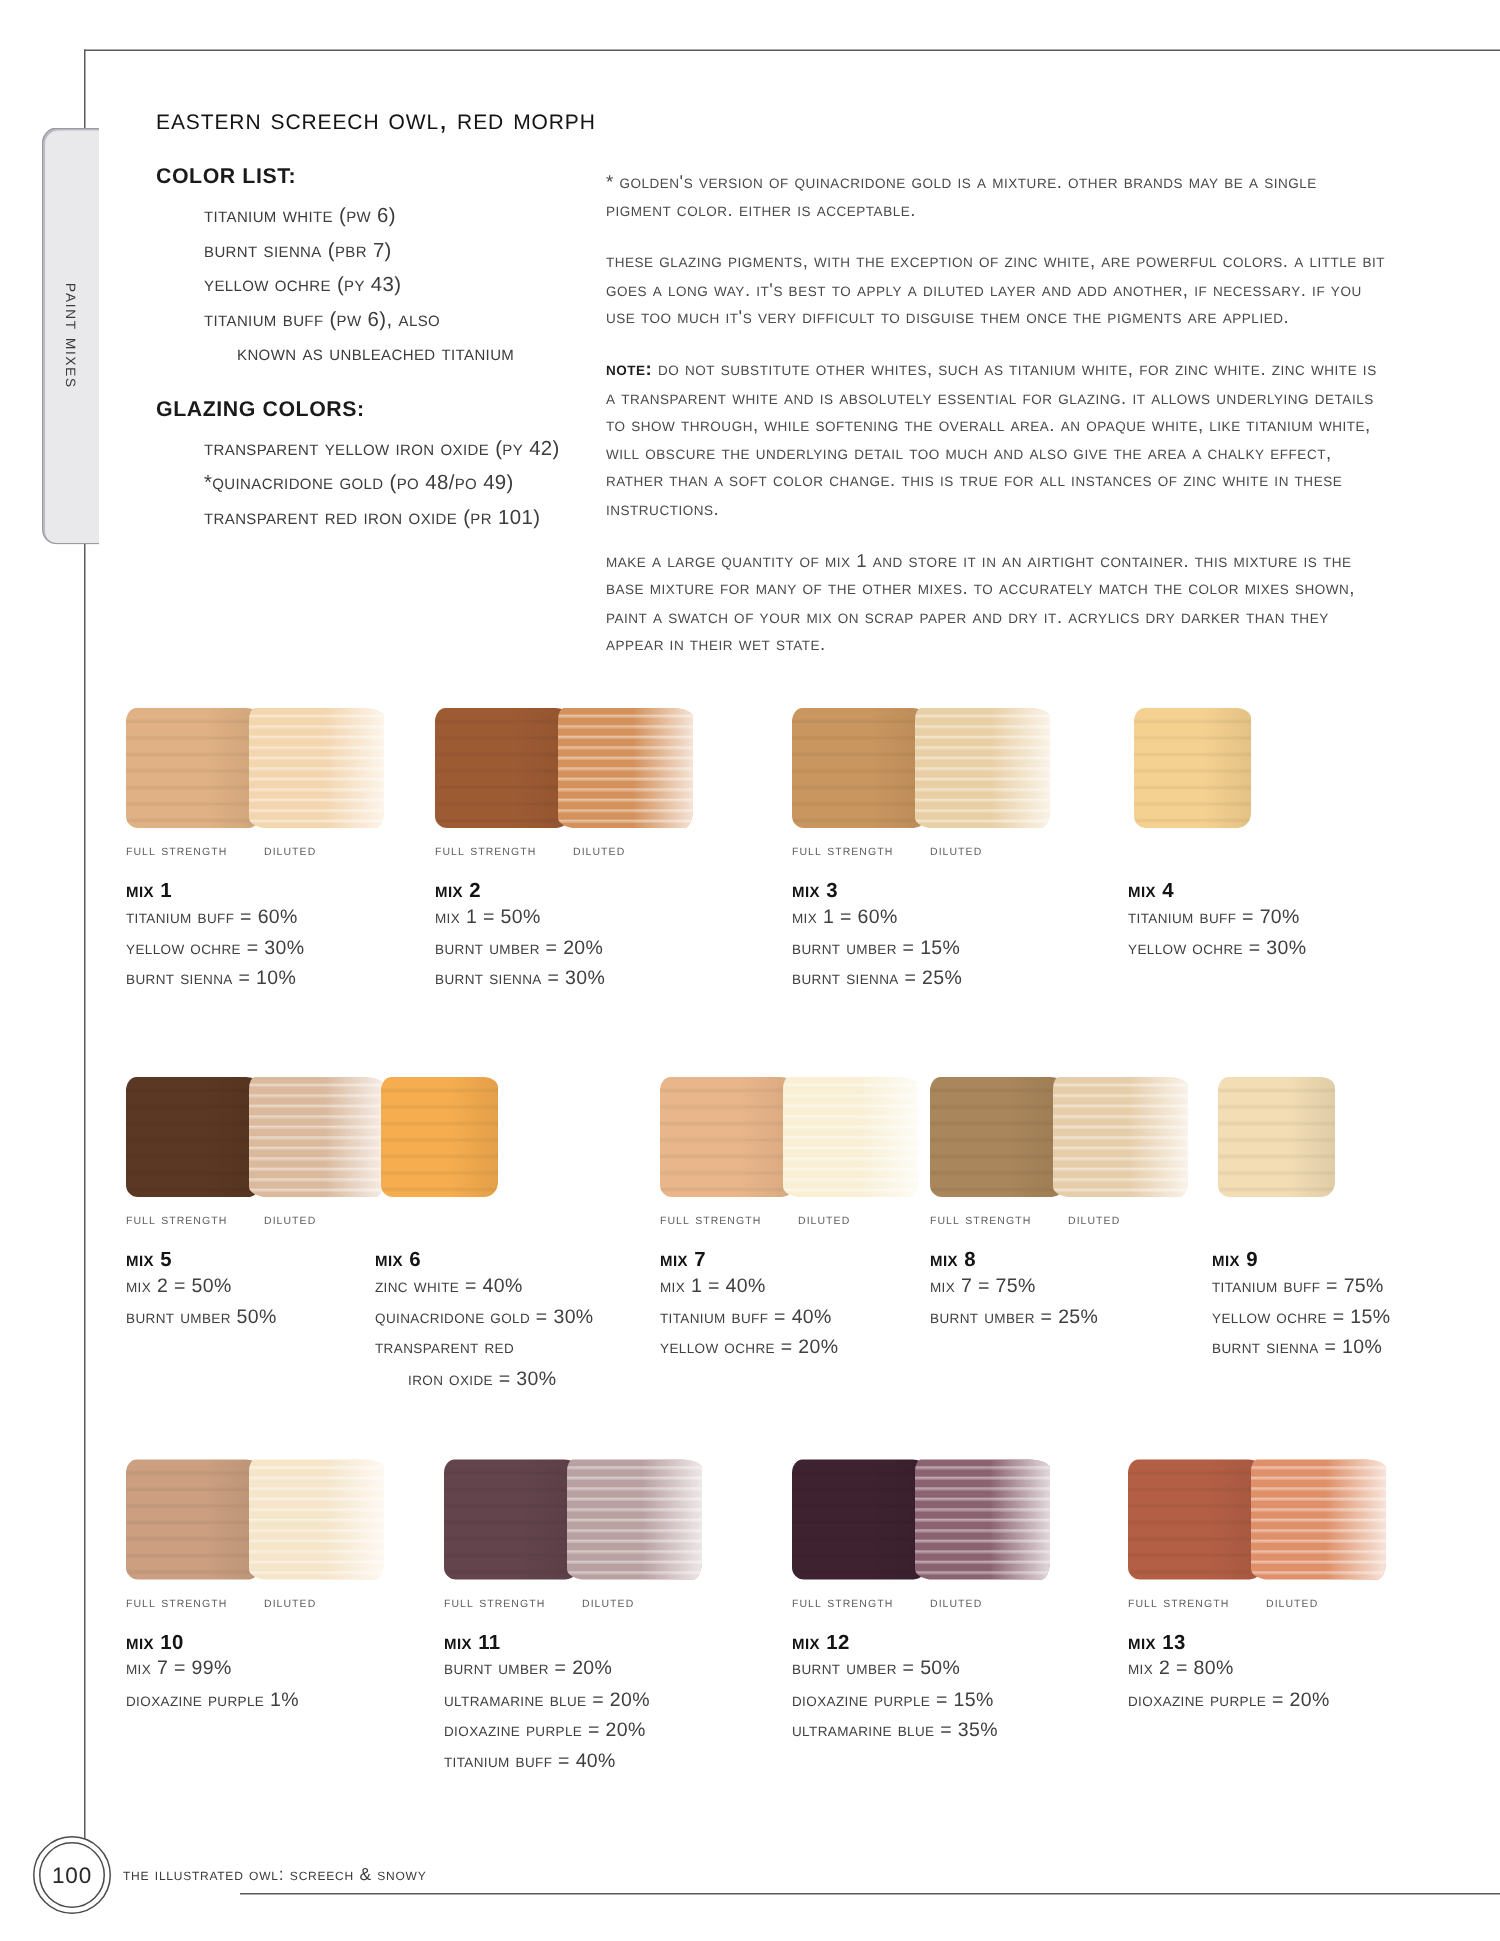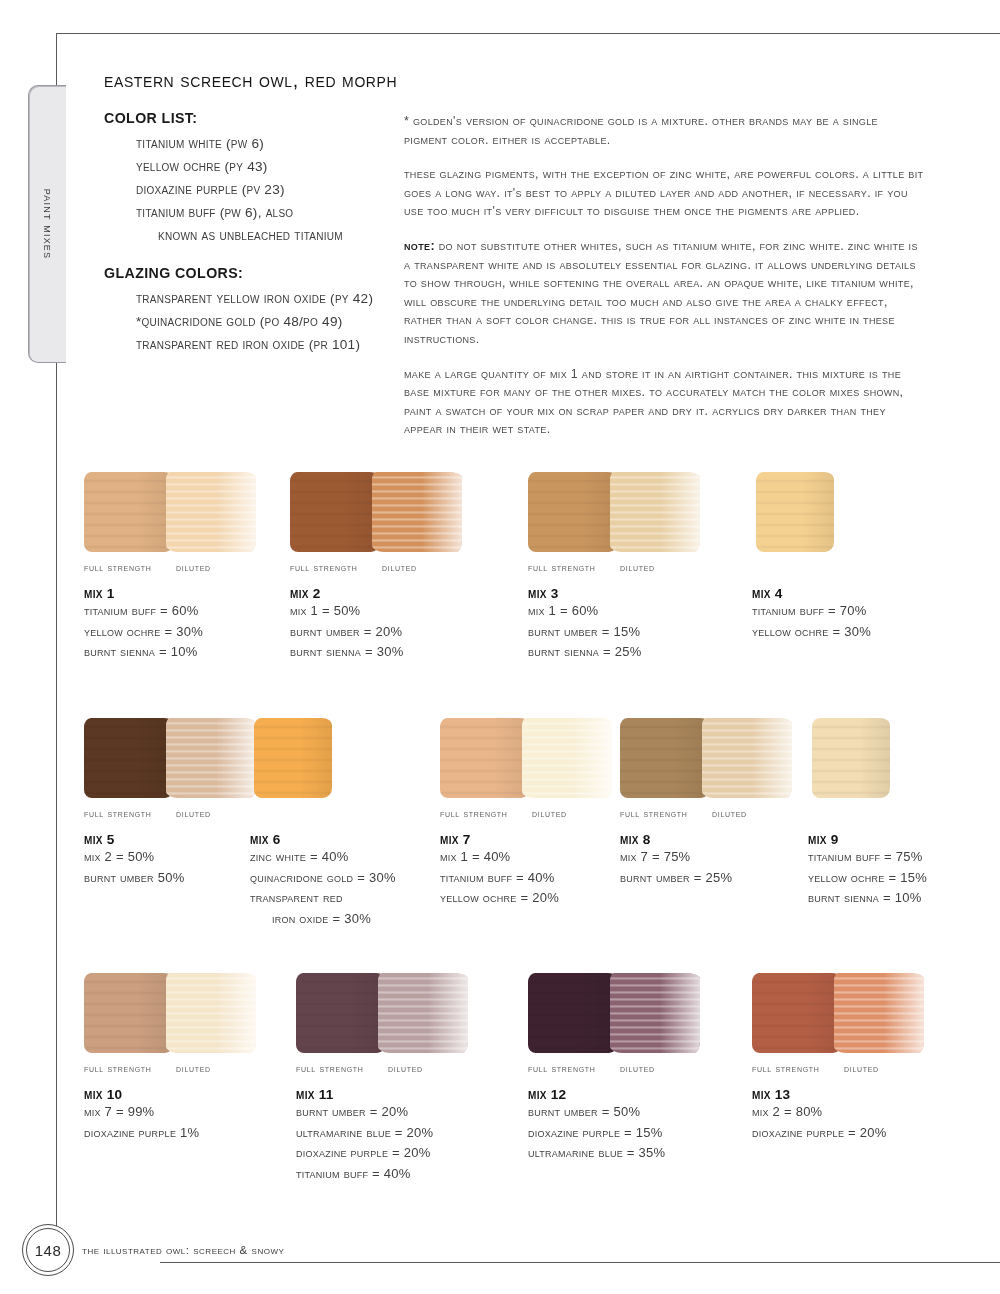--- a/index.html
+++ b/index.html
@@ -194,22 +194,22 @@
 
 <div class="side-tab">
   <span class="side-tab-label">Paint Mixes</span>
 </div>
 
 <h1 class="page-title">Eastern Screech Owl, Red Morph</h1>
 
 <div class="col-left">
   <div class="sec-head">COLOR LIST:</div>
   <div class="list-line">Titanium white (PW 6)</div>
+  <div class="list-line">Burnt sienna (PBr 7)</div>
   <div class="list-line">Yellow ochre (PY 43)</div>
-  <div class="list-line">Dioxazine purple (PV 23)</div>
   <div class="list-line">Titanium buff (PW 6), also</div>
   <div class="list-line indent">known as unbleached titanium</div>
 
   <div class="spacer"></div>
 
   <div class="sec-head">GLAZING COLORS:</div>
   <div class="list-line">Transparent yellow iron oxide (PY 42)</div>
   <div class="list-line">*Quinacridone gold (PO 48/PO 49)</div>
   <div class="list-line">Transparent red iron oxide (PR 101)</div>
 </div>
@@ -385,15 +385,15 @@
         <span class="cap-full">Full Strength</span>
         <span class="cap-dil">Diluted</span>
       </div>
       <div class="mix-name">Mix 13</div>
       <div class="recipe-line">Mix 2 = 80%</div>
       <div class="recipe-line">Dioxazine purple = 20%</div>
     </div>
   </div>
 
 <div class="page-badge">
-  <div class="page-badge-inner">148</div>
+  <div class="page-badge-inner">100</div>
 </div>
 <div class="footer-text">The Illustrated Owl: Screech &amp; Snowy</div>
 
 </body></html>

